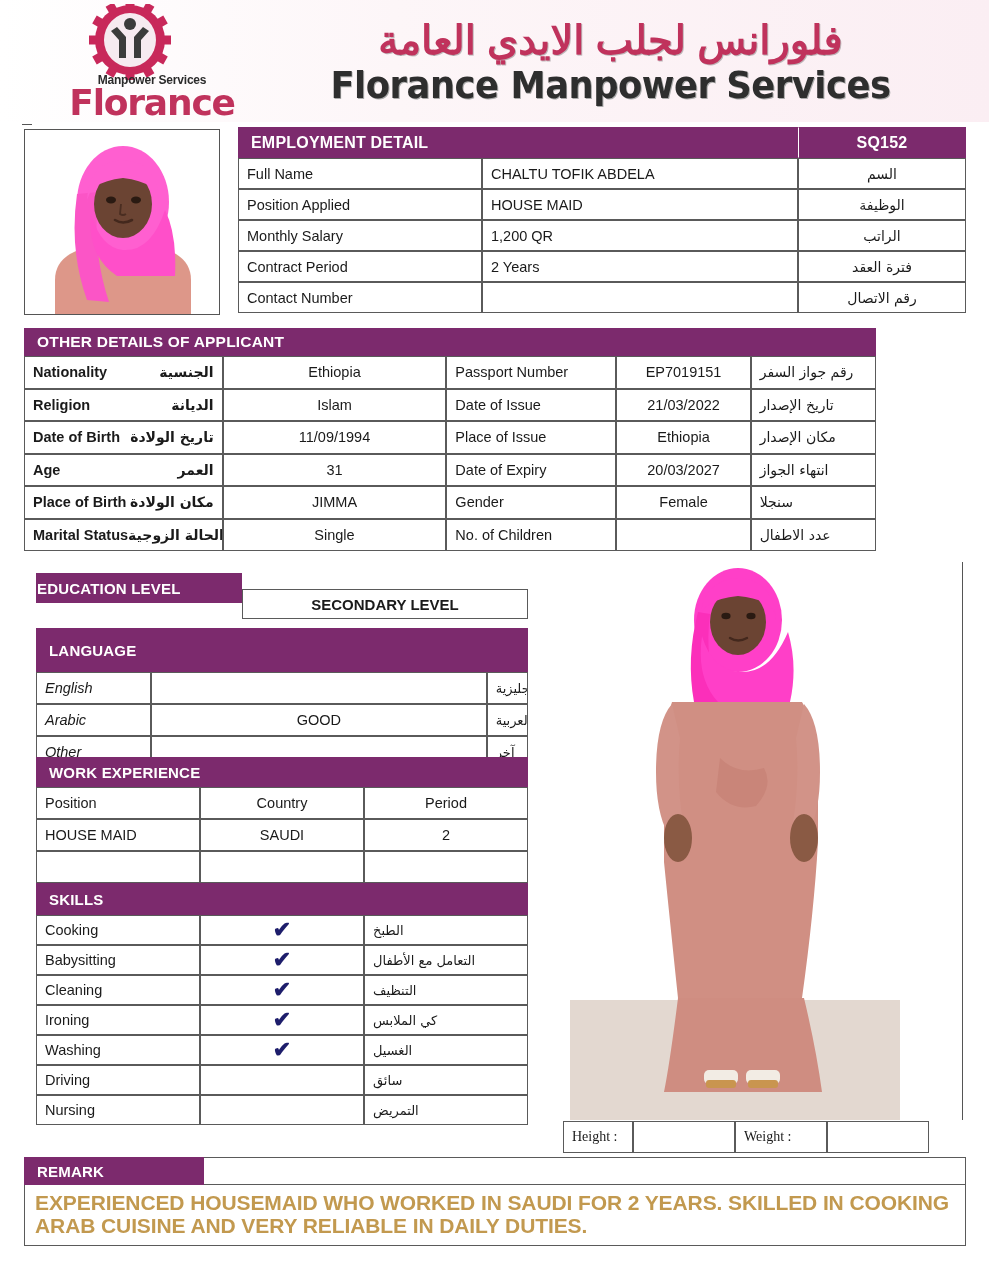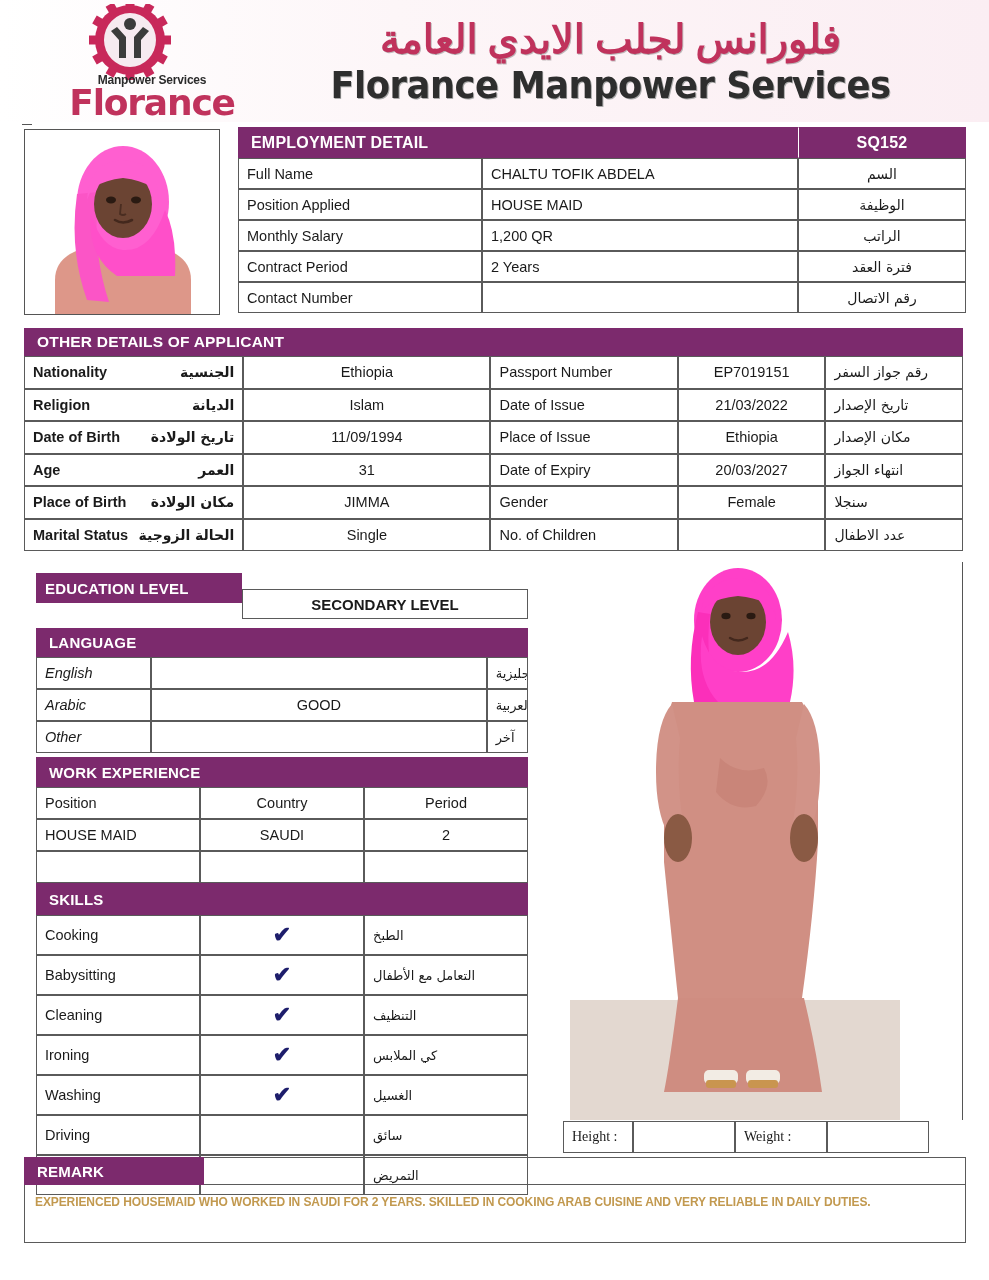--- a/index.html
+++ b/index.html
@@ -35,21 +35,21 @@
     font-size:36px; font-weight:bold; color:#c0325c;
     line-height:33px; letter-spacing:-1.2px;
     font-family:"DejaVu Sans", sans-serif;
   }
   #header-titles {
     flex:1; padding-right:18px; text-align:center;
   }
   #title-ar {
     font-size:40px; font-weight:bold; color:#c0325c;
     direction:rtl; line-height:48px; letter-spacing:0px;
-    font-family:Liberation Serif, serif;
+    font-family:Liberation Sans, sans-serif;
     text-shadow:1px 1px 0 rgba(0,0,0,.25);
   }
   #title-en {
     font-size:38px; font-weight:bold; color:#2e2e2e;
     line-height:42px; letter-spacing:-0.5px;
     font-family:"DejaVu Sans", sans-serif;
     transform:scaleX(.93); transform-origin:center;
     text-shadow:1px 1px 0 #aaa;
   }
 
@@ -84,59 +84,59 @@
   }
   #emp-code {
     width:168px; height:31px; justify-content:center; font-size:16px;
     border:1px solid #7c2a6d; border-left:1px solid #fff;
   }
   #employment .c1 { width:244px; }
   #employment .c2 { width:316px; }
   #employment .c3 { width:168px; justify-content:center; }
 
   
-  #other { position:absolute; left:24px; top:328px; width:939px;border-radius:7px; }
+  #other { position:absolute; left:24px; top:328px; width:852px;border-radius:7px; }
   #other-band {
     height:28px; padding-left:12px; font-size:15.5px;
     border:1px solid #7c2a6d;
   }
   #other .row { display:flex; height:32.5px; }
   #other .lbl { width:220px; justify-content:space-between;font-weight:bold; }
   #other .val { width:248px; justify-content:center; }
   #other .lbl2 { width:188px; }
   #other .val2 { width:148px; justify-content:center; }
   #other .ar2 { width:138px; justify-content:flex-end; }
 
   
   #education { position:absolute; left:36px; top:573px; width:492px; display:flex; }
-  #edu-band { width:206px; height:30px; padding-left:8px; font-size:15px;
+  #edu-band { width:206px; height:30px; padding-left:0; font-size:15px;
               border:1px solid #7c2a6d; }
   #edu-val { width:286px; height:30px; justify-content:center;
              font-weight:bold; font-size:15px;margin-top:16px; }
 
   
   #language { position:absolute; left:36px; top:628px; width:492px; }
-  #lang-band { height:29px; padding-left:12px; font-size:15px; border:1px solid #7c2a6d; }
+  #lang-band { height:44px; padding-left:12px; font-size:15px; border:1px solid #7c2a6d; }
   #language .row { display:flex; height:32px; }
   #language .c1 { width:126px;font-style:italic; }
   #language .c2 { width:372px; justify-content:center; }
   #language .c3 { width:44px; justify-content:flex-end; font-size:13px; }
 
   
   #work { position:absolute; left:36px; top:757px; width:492px; }
   #work-band { height:30px; padding-left:12px; font-size:15px; border:1px solid #7c2a6d; }
   #work .row { display:flex; height:32px; }
   #work .c1 { width:164px; }
   #work .c2 { width:164px; justify-content:center; }
   #work .c3 { width:164px; justify-content:center; }
 
   
   #skills { position:absolute; left:36px; top:883px; width:492px; }
   #skills-band { height:32px; padding-left:12px; font-size:15px; border:1px solid #7c2a6d; }
-  #skills .row { display:flex; height:40px; }
+  #skills .row { display:flex; height:30px; }
   #skills .c1 { width:164px; }
   #skills .c2 { width:164px; justify-content:center; }
   #skills .c3 { width:164px; justify-content:flex-end; font-size:13px; }
   .tick { color:#1d1d6b; font-size:22px; font-weight:bold; line-height:1; }
 
   
   #photo-body {
     position:absolute; left:552px; top:562px; width:414px; height:558px;
     background:#ffffff; overflow:hidden;
   }
@@ -155,21 +155,21 @@
 
   
   #remark { position:absolute; left:24px; top:1157px; width:942px; }
   #remark-band { width:180px; height:28px; padding-left:12px; font-size:15px;
                  border:1px solid #7c2a6d; }
   #remark-top { display:flex; }
   #remark-top .rest { width:762px; height:28px; border:1px solid #5a5a5a; border-left:none; }
   #remark-body {
     border:1px solid #5a5a5a; border-top:none;
     min-height:58px; padding:6px 10px 8px 10px;
-    color:#c2994f; font-weight:bold; font-size:12px; line-height:23px;
+    color:#c2994f; font-weight:bold; font-size:21px; line-height:23px;
     letter-spacing:-.1px;
   }
 
   
   #corner-tl { position:absolute; left:22px; top:124px; width:10px; height:1px; background:#555; }
 </style>
 </head>
 <body>
 
 <div id="header">

